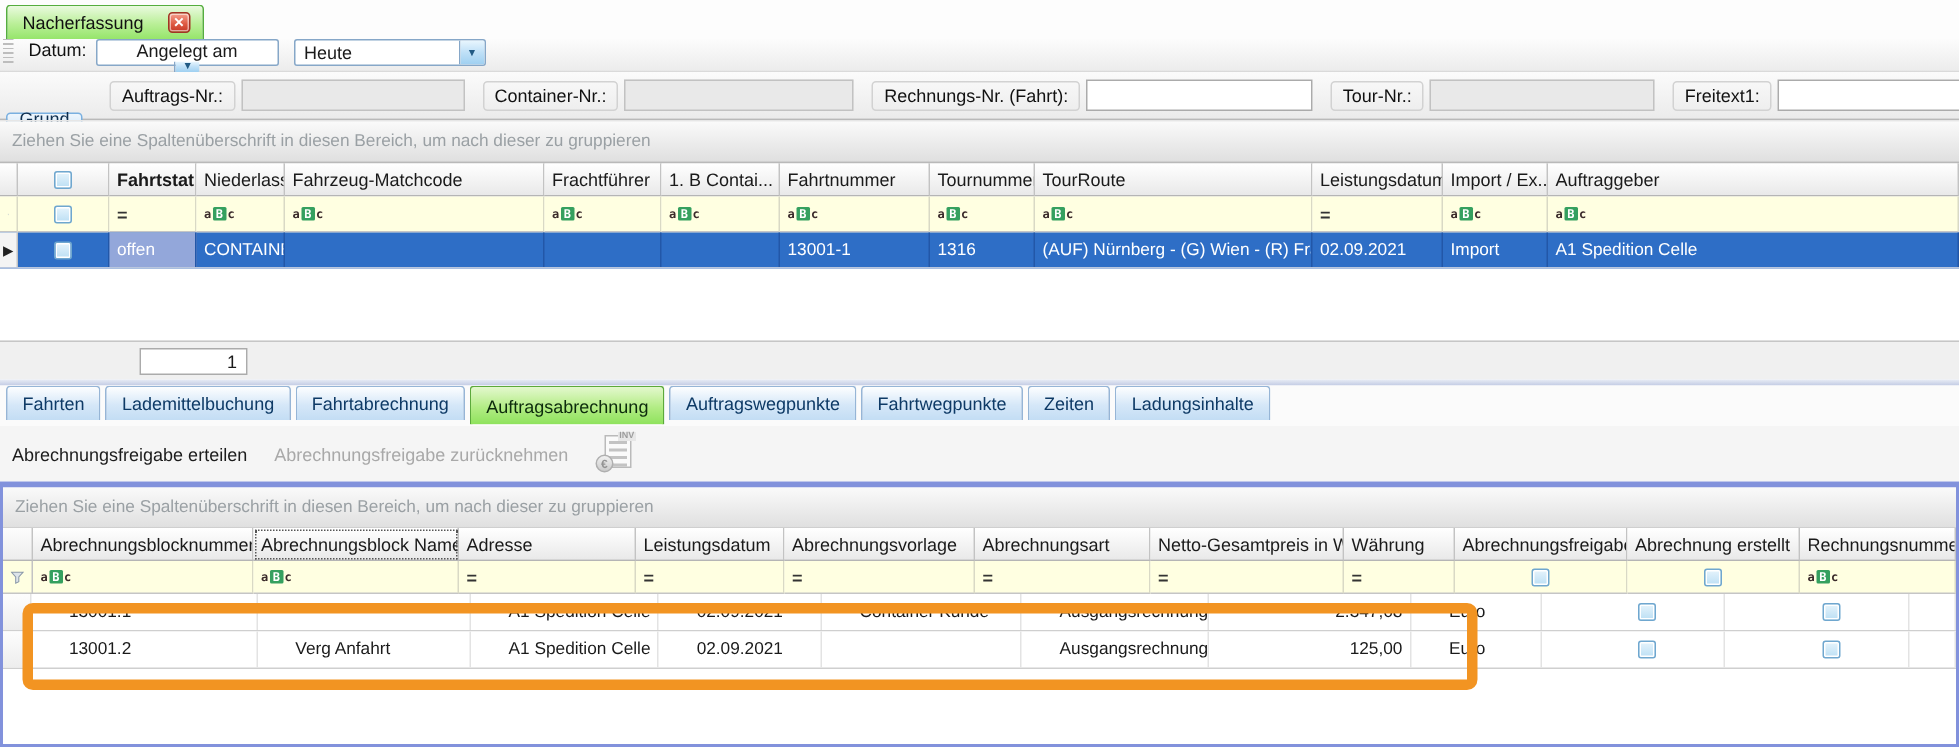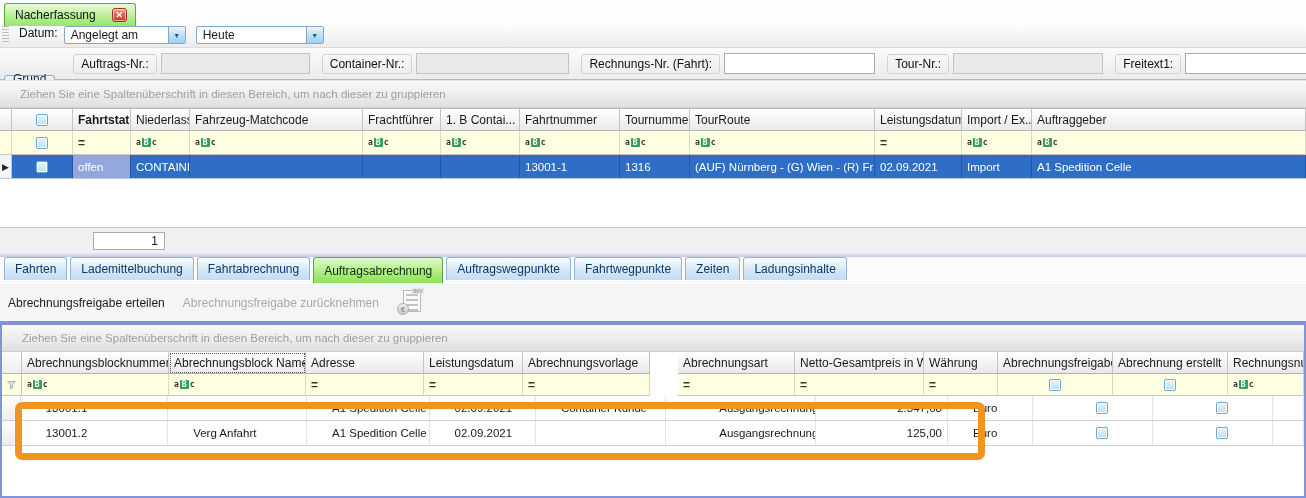--- a/index.html
+++ b/index.html
@@ -20,35 +20,35 @@
   .toolbar1{position:absolute;left:0;top:26px;width:100%;height:22px;background:linear-gradient(#fcfcfc,#ececec);
             border-bottom:1px solid #dadada;display:flex;align-items:flex-start;}
   .grip{width:7px;height:16px;margin:0 4px 0 2px;
         background:repeating-linear-gradient(#bdbdbd 0 1px,transparent 1px 3px);}
   .tb-label{padding:0 6px;color:#111;}
   .combo{height:18px;background:#fff;border:1px solid #86a7c8;border-radius:2px;display:flex;align-items:center;margin-right:10px;}
   .combo .val{padding:0 6px;flex:1;white-space:nowrap;}
   .combo .arrow{width:17px;height:16px;margin:0;border-left:1px solid #86a7c8;border-radius:0 1px 1px 0;
                 background:linear-gradient(#e9f6fe,#bfe0f7 50%,#9fd0f1);color:#215a84;font-size:7px;
                 display:flex;align-items:center;justify-content:center;}
-  .combo1{width:122px;}
+  .combo1{width:122px;flex-direction:column;}
   .combo2{width:128px;}
 
   .toolbar2{position:absolute;left:0;top:48px;width:100%;height:32px;background:linear-gradient(#fbfbfb,#ebebeb);
             border-bottom:1px solid #b9b9b9;display:flex;align-items:center;padding-left:4px;}
   .btn{height:22px;padding:0 8px;display:flex;align-items:center;border:1px solid #7ab0e0;border-radius:3px;
        background:linear-gradient(#eef6fd,#cfe6f8 55%,#bcdcf5);color:#0d2d4d;margin-right:6px;margin-top:45px;}
   .sep{width:1px;height:22px;background:#d6d6d6;margin:0 6px;}
   .fld-label{border:1px solid #d2d2d2;border-radius:3px;padding:2px 7px;background:transparent;color:#111;margin-right:4px;white-space:nowrap;}
   .inp{height:21px;border:1px solid #ababab;background:#fff;}
   .inp.disabled{background:#e9e9e9;border-color:#c2c2c2;}
 
   
   .groupbar{background:linear-gradient(#fafafa,#e0e0e0);color:#9aa0a4;display:flex;align-items:center;
-            padding-left:20px;border-bottom:1px solid #cfcfcf;font-size:11.5px;}
+            padding-left:8px;border-bottom:1px solid #cfcfcf;font-size:11.5px;}
   .groupbar1{position:absolute;left:0;top:80px;width:100%;height:28px;border-top:1px solid #e6e6e6;}
 
   
   .grid-row{display:flex;width:100%;}
   .hcell{background:linear-gradient(#ffffff,#e9e9e9);border-right:1px solid #c3c3c3;border-bottom:1px solid #b5b5b5;
          padding:0 5px;display:flex;align-items:center;white-space:nowrap;overflow:hidden;}
   .fcell{background:#ffffe1;border-right:1px solid #d9d9c5;border-bottom:1px solid #c5c5c5;
          padding:0 5px;display:flex;align-items:center;overflow:hidden;}
   .dcell{padding:0 5px;display:flex;align-items:center;white-space:nowrap;overflow:hidden;}
   .eq{font-weight:bold;color:#333;}
@@ -96,21 +96,21 @@
   
   .bpanel{position:absolute;left:0;top:321px;width:100%;height:177px;border:2px solid #8292dc;border-top:4px solid #8292dc;background:#fff;}
   .groupbar2{height:27px;}
   .bheader{height:22px;}
   .bfilter{height:22px;}
   .brow{height:25px;background:#fff;border-bottom:1px solid #cfcfcf;font-size:11.5px;gap:20px;}
   .brow .dcell{border-right:1px solid #e3e3e3;}
   .brow .b-ind{background:linear-gradient(#fdfdfd,#ededed);}
   .b-ind{width:20px;border-right:1px solid #c3c3c3;display:flex;align-items:center;justify-content:center;}
   .b0{width:147px;} .b1{width:137px;} .b2{width:118px;} .b3{width:99px;} .b4{width:127px;}
-  .b5{width:117px;margin-left:28px;} .b6{width:129px;justify-content:flex-end;} .b7{width:74px;} .b8{width:115px;justify-content:center;}
+  .b5{width:117px;} .b6{width:129px;justify-content:flex-end;} .b7{width:74px;} .b8{width:115px;justify-content:center;}
   .b9{width:115px;justify-content:center;} .b10{flex:1;}
   .focus-dotted{outline:1px dotted #555;outline-offset:-2px;}
 
   .funnel{width:13px;height:12px;}
 
   
   .highlight{position:absolute;left:15px;top:402px;width:970px;height:58px;border:7px solid #f29422;border-radius:7px;
              z-index:40;pointer-events:none;}
 </style>
 </head>

